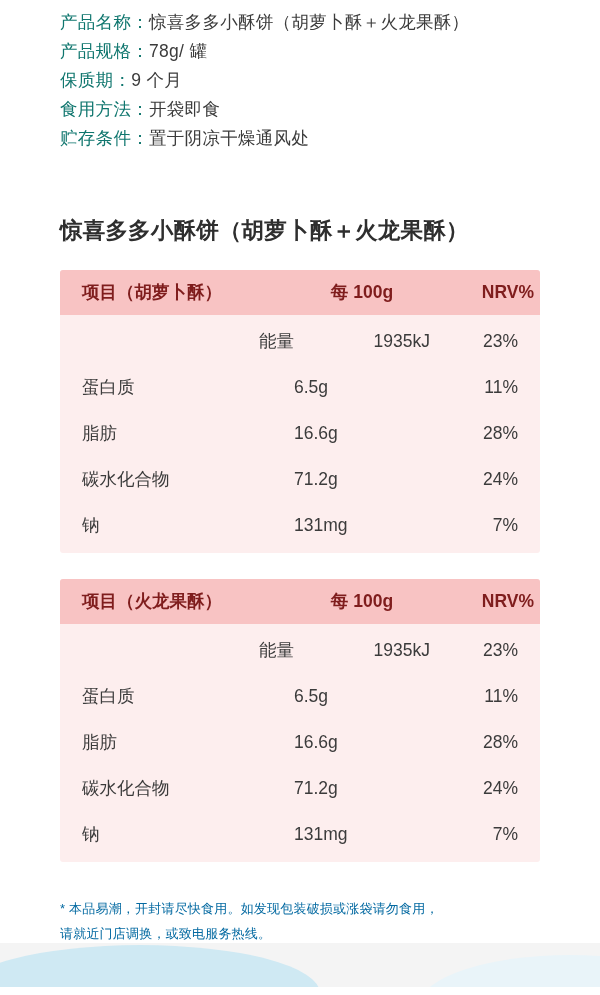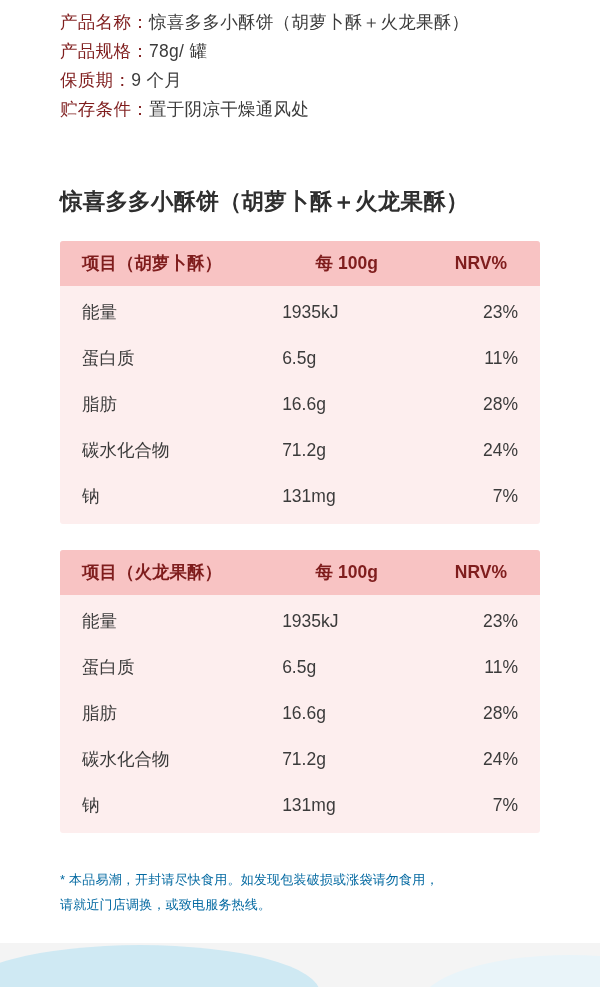--- a/index.html
+++ b/index.html
@@ -29,21 +29,21 @@
     padding: 8px 60px 0 60px;
   }
   .spec-row {
     font-size: 17.5px;
     line-height: 29px;
     color: #3b3b3b;
     letter-spacing: 0.3px;
     white-space: nowrap;
   }
   .spec-label {
-    color: #7f1d1d;
+    color: #0f766e;
   }
   .spec-value {
     color: #3b3b3b;
   }
 
   
   .gap-1 { height: 62px; }
 
   
   .nutri-title {
@@ -76,32 +76,32 @@
     background: #f8c3c3;
     color: #7f1d1d;
     font-size: 17.5px;
     font-weight: bold;
     padding: 10px 0 11px 0;
     text-align: left;
     white-space: nowrap;
   }
   table.nutri thead th.c0 { padding-left: 22px; width: 47%; }
   table.nutri thead th.c1 { width: 30%; text-align: center; }
-  table.nutri thead th.c2 { width: 23%; text-align: right; padding-right: 33px; }
+  table.nutri thead th.c2 { width: 23%; text-align: right; padding-right: 6px; }
 
   table.nutri tbody td {
     font-size: 17.5px;
     color: #3b3b3b;
     padding: 11px 0 11px 0;
     white-space: nowrap;
   }
   table.nutri tbody td.c0 { padding-left: 22px; }
   table.nutri tbody td.c1 { text-align: left; }
   table.nutri tbody td.c2 { text-align: right; padding-right: 22px; }
-  table.nutri tbody tr:first-child td { padding-top: 14px; }
+  table.nutri tbody tr:first-child td { padding-top: 14px; text-align: right; }
   table.nutri tbody tr:last-child td { padding-bottom: 16px; }
 
   
   .footnote {
     margin: 34px 60px 0 60px;
     font-size: 13px;
     line-height: 25px;
     color: #0369a1;
     letter-spacing: 0.2px;
   }
@@ -151,20 +151,23 @@
     <div class="spec-row">
       <span class="spec-label">产品名称：</span><span class="spec-value">惊喜多多小酥饼（胡萝卜酥＋火龙果酥）</span>
     </div>
     <div class="spec-row">
       <span class="spec-label">产品规格：</span><span class="spec-value">78g/ 罐</span>
     </div>
     <div class="spec-row">
       <span class="spec-label">保质期：</span><span class="spec-value">9 个月</span>
     </div>
     <div class="spec-row">
+      <span class="spec-label">食用方法：</span><span class="spec-value">开袋即食</span>
+    </div>
+    <div class="spec-row">
       <span class="spec-label">贮存条件：</span><span class="spec-value">置于阴凉干燥通风处</span>
     </div>
   </div>
 
   <div class="gap-1"></div>
 
   <div class="nutri-title">惊喜多多小酥饼（胡萝卜酥＋火龙果酥）</div>
 
   <div class="gap-2"></div>
 

